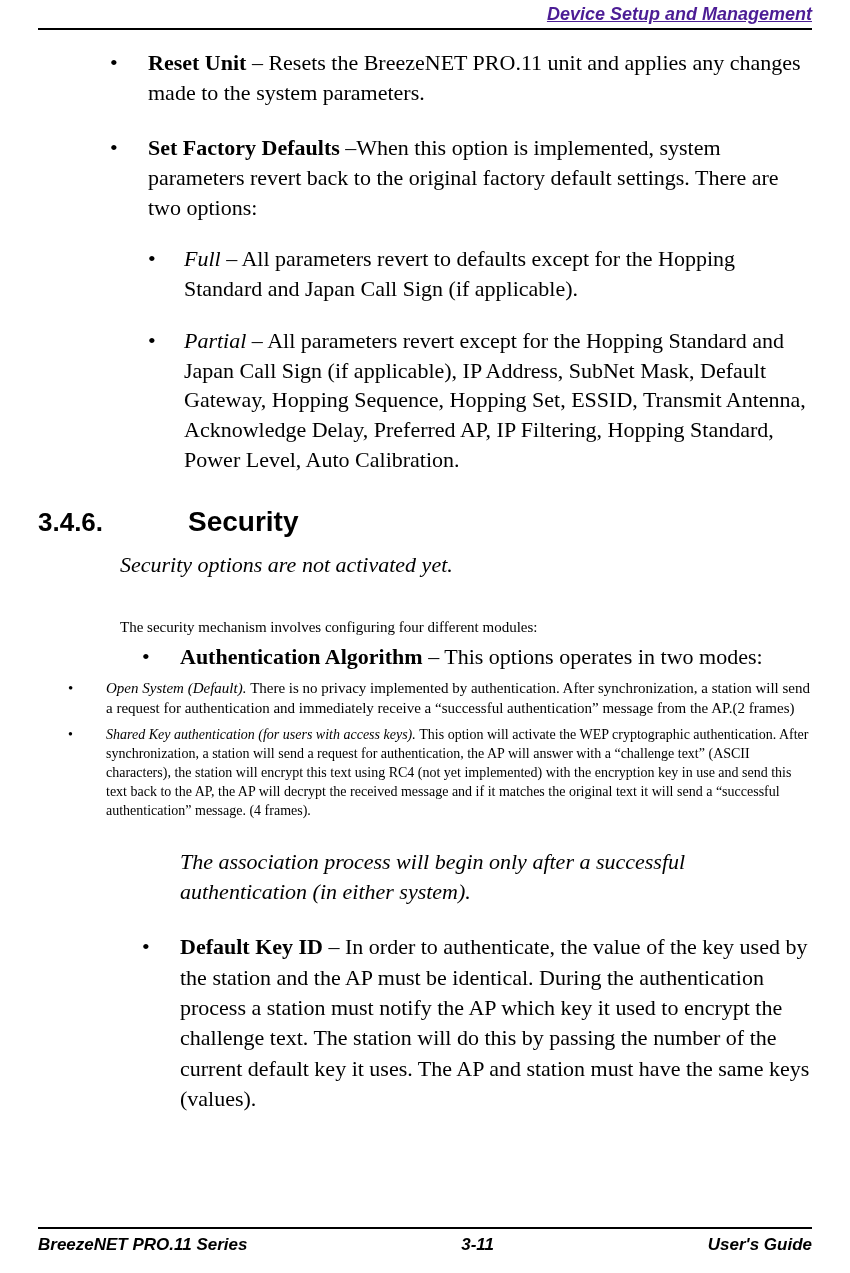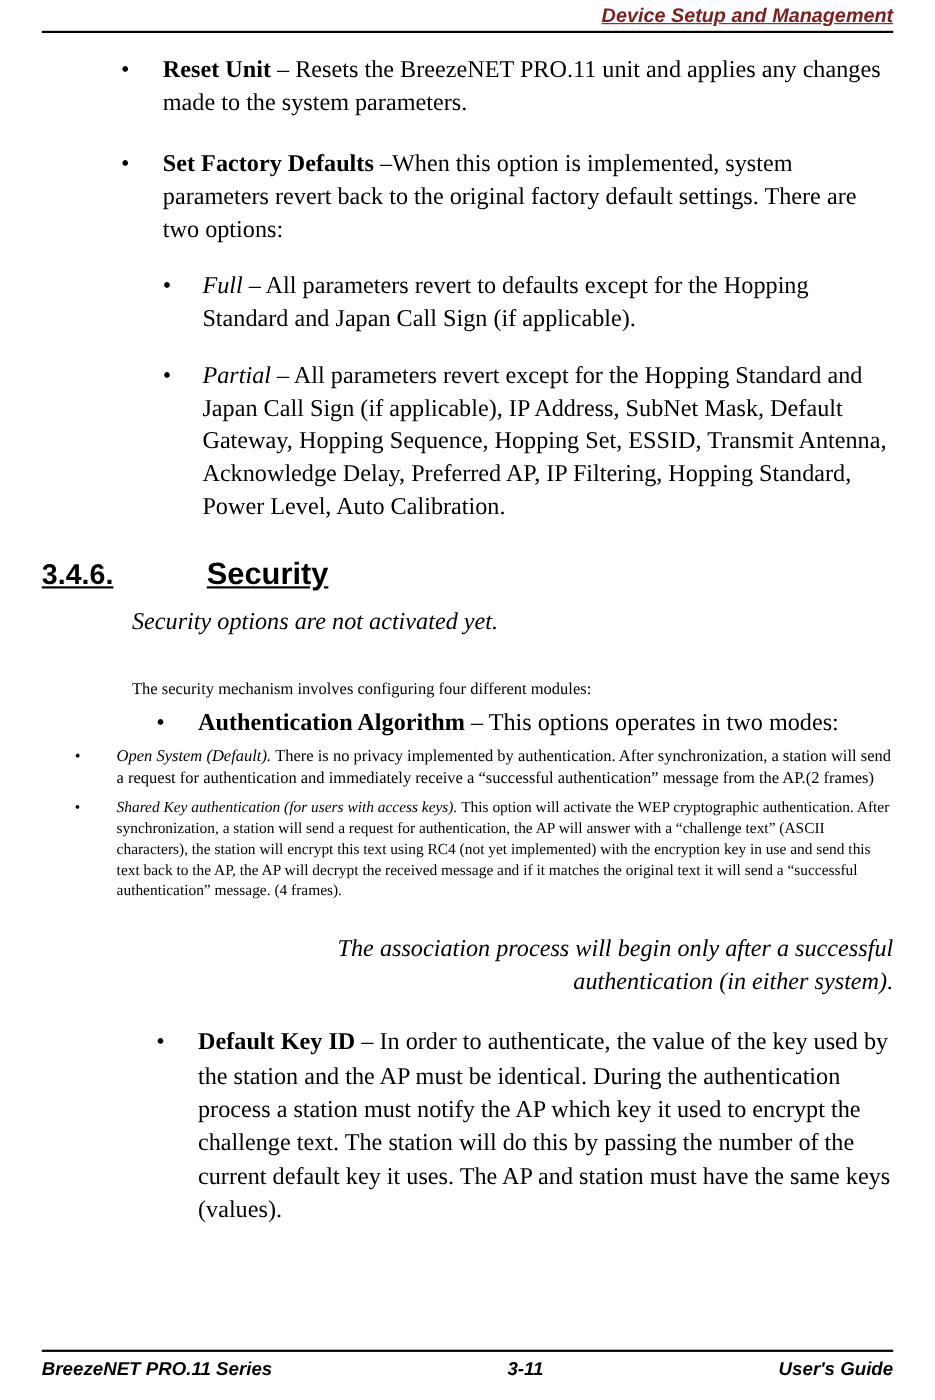--- a/index.html
+++ b/index.html
@@ -16,21 +16,21 @@
     .header {
       text-align: right;
       border-bottom: 2px solid #000;
       padding-bottom: 2px;
       margin-bottom: 18px;
     }
     .header-text {
       font-family: Arial, Helvetica, sans-serif;
       font-weight: bold;
       font-style: italic;
-      color: #7f1d1d;
+      color: #4c1d95;
       text-decoration: underline;
       font-size: 18px;
     }
     .content {
       padding-left: 0;
     }
     ul.outer {
       list-style: none;
       margin: 4px;
       padding: 0;
@@ -65,21 +65,20 @@
       left: 0;
       top: 0;
     }
     .bold { font-weight: bold; }
     .ital { font-style: italic; }
     .section-row {
       display: flex;
       align-items: baseline;
       margin-top: 32px;
       margin-bottom: 14px;
-      text-decoration: underline;
     }
     .section-num {
       font-family: Arial, Helvetica, sans-serif;
       font-weight: bold;
       font-size: 26px;
       width: 150px;
     }
     .section-title {
       font-family: Arial, Helvetica, sans-serif;
       font-weight: bold;
@@ -133,21 +132,20 @@
       top: 0;
     }
     ul.optlist > li.bigtext {
       font-size: 14px;
       line-height: 1.35;
     }
     .assoc-note {
       font-style: italic;
       margin: 26px 0 26px 142px;
       line-height: 1.35;
-      text-align: right;
     }
     ul.default-key {
       list-style: none;
       margin: 0;
       padding: 0;
     }
     ul.default-key > li {
       position: relative;
       padding-left: 142px;
       line-height: 1.38;

